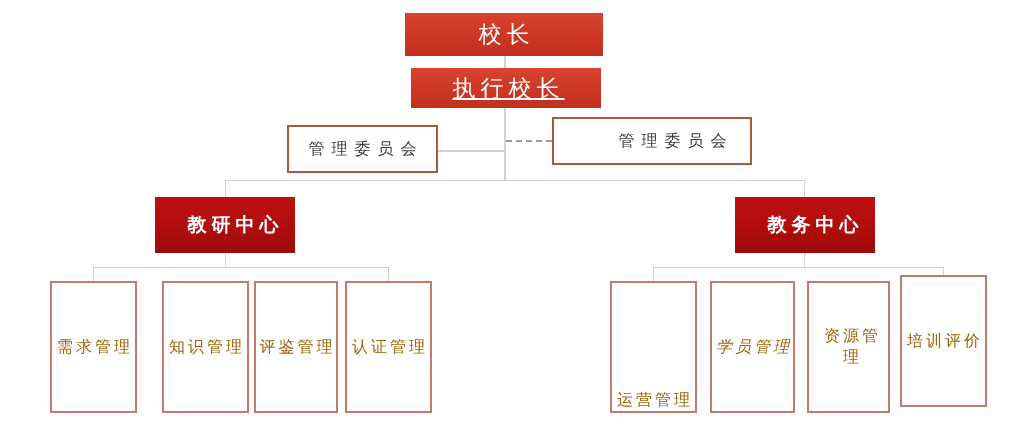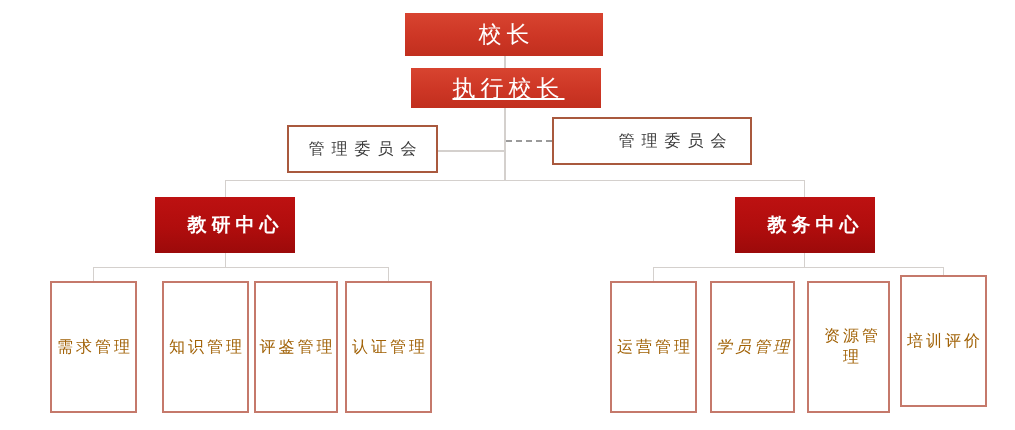--- a/index.html
+++ b/index.html
@@ -121,21 +121,21 @@
   <div class="node tall" style="left:150px; top:281px; width:87px; height:132px;margin-left:12px;">
     <span class="label">知识管理</span>
   </div>
   <div class="node tall" style="left:254px; top:281px; width:84px; height:132px;">
     <span class="label">评鉴管理</span>
   </div>
   <div class="node tall" style="left:345px; top:281px; width:87px; height:132px;">
     <span class="label">认证管理</span>
   </div>
 
-  <div class="node tall" style="left:610px; top:281px; width:87px; height:132px;">
+  <div class="node tall" style="left:610px; top:281px; width:87px; height:132px;align-items:flex-end;">
     <span class="label">运营管理</span>
   </div>
   <div class="node tall" style="left:710px; top:281px; width:85px; height:132px;font-style:italic;">
     <span class="label">学员管理</span>
   </div>
   <div class="node tall" style="left:807px; top:281px; width:83px; height:132px;padding-left:8px;">
     <span class="label">资源管理</span>
   </div>
   <div class="node tall" style="left:900px; top:275px; width:87px; height:132px;">
     <span class="label">培训评价</span>

